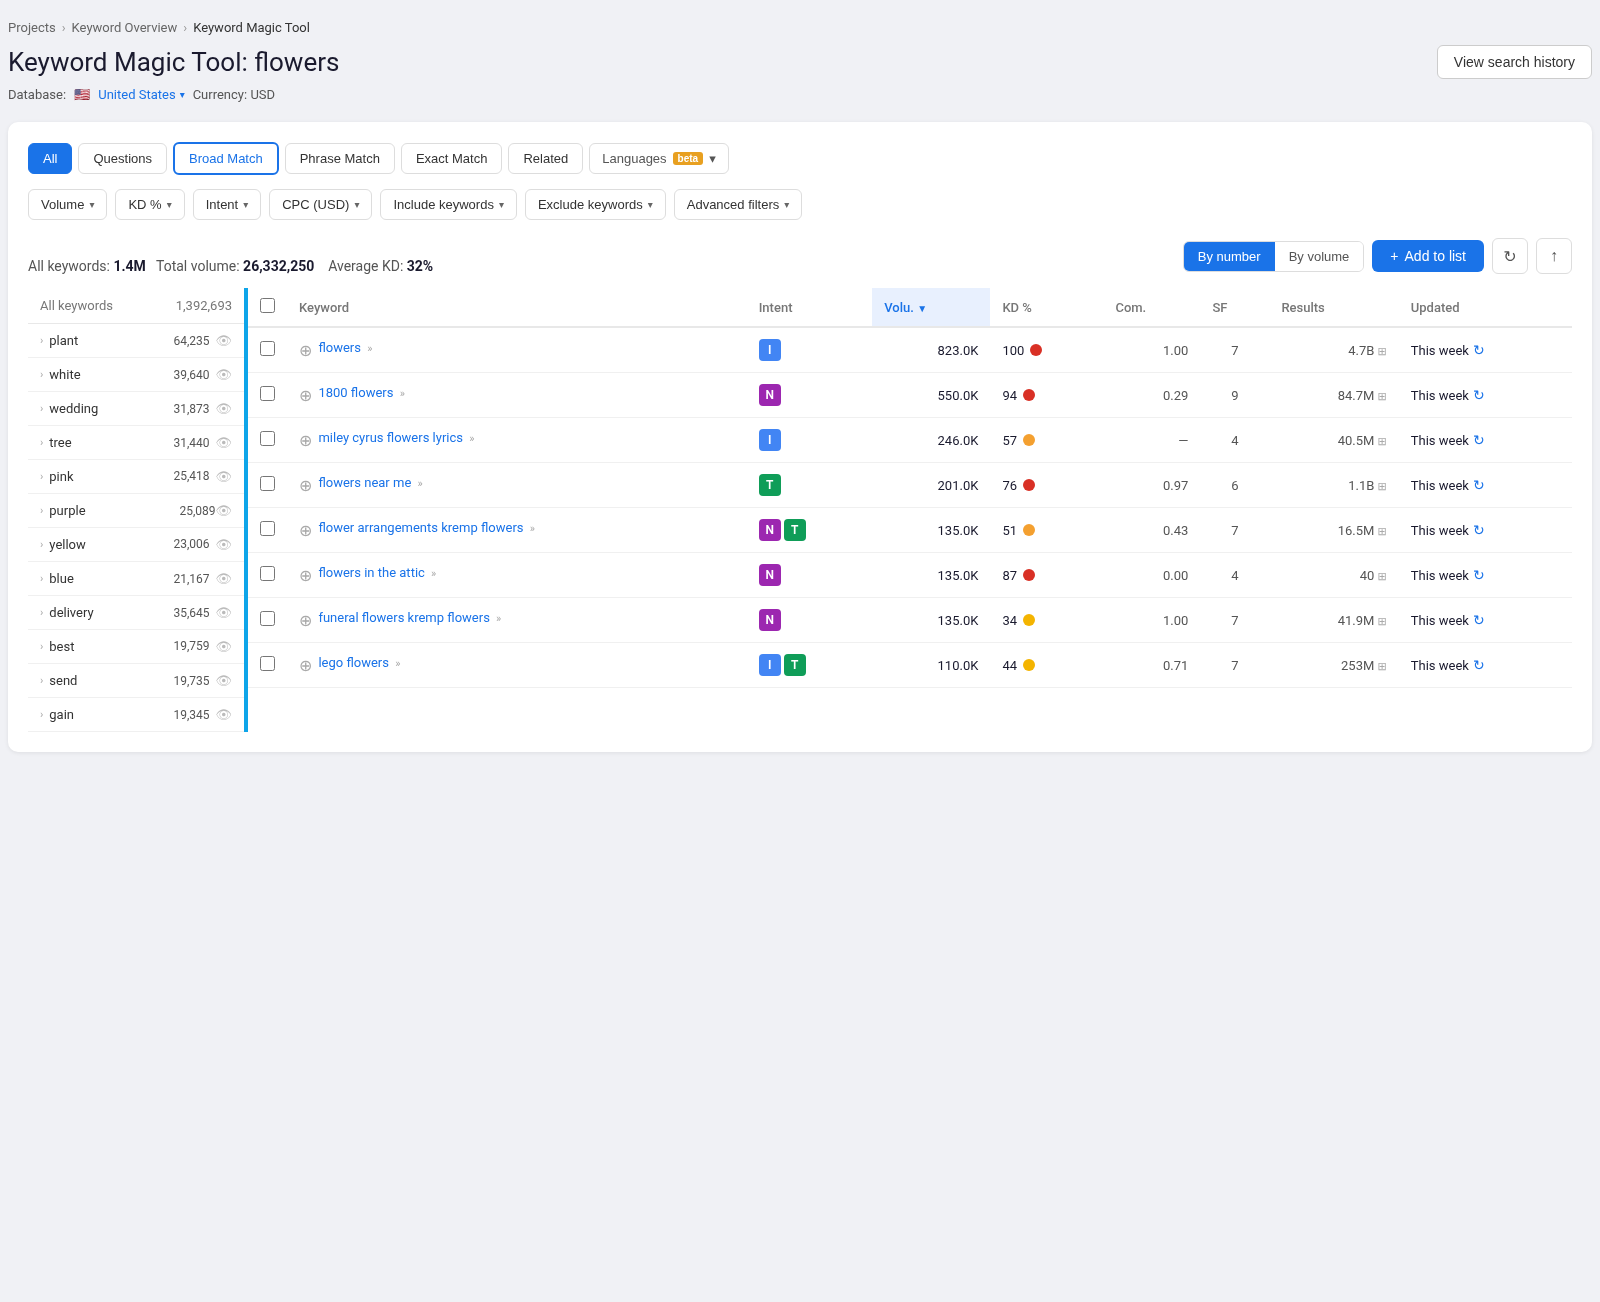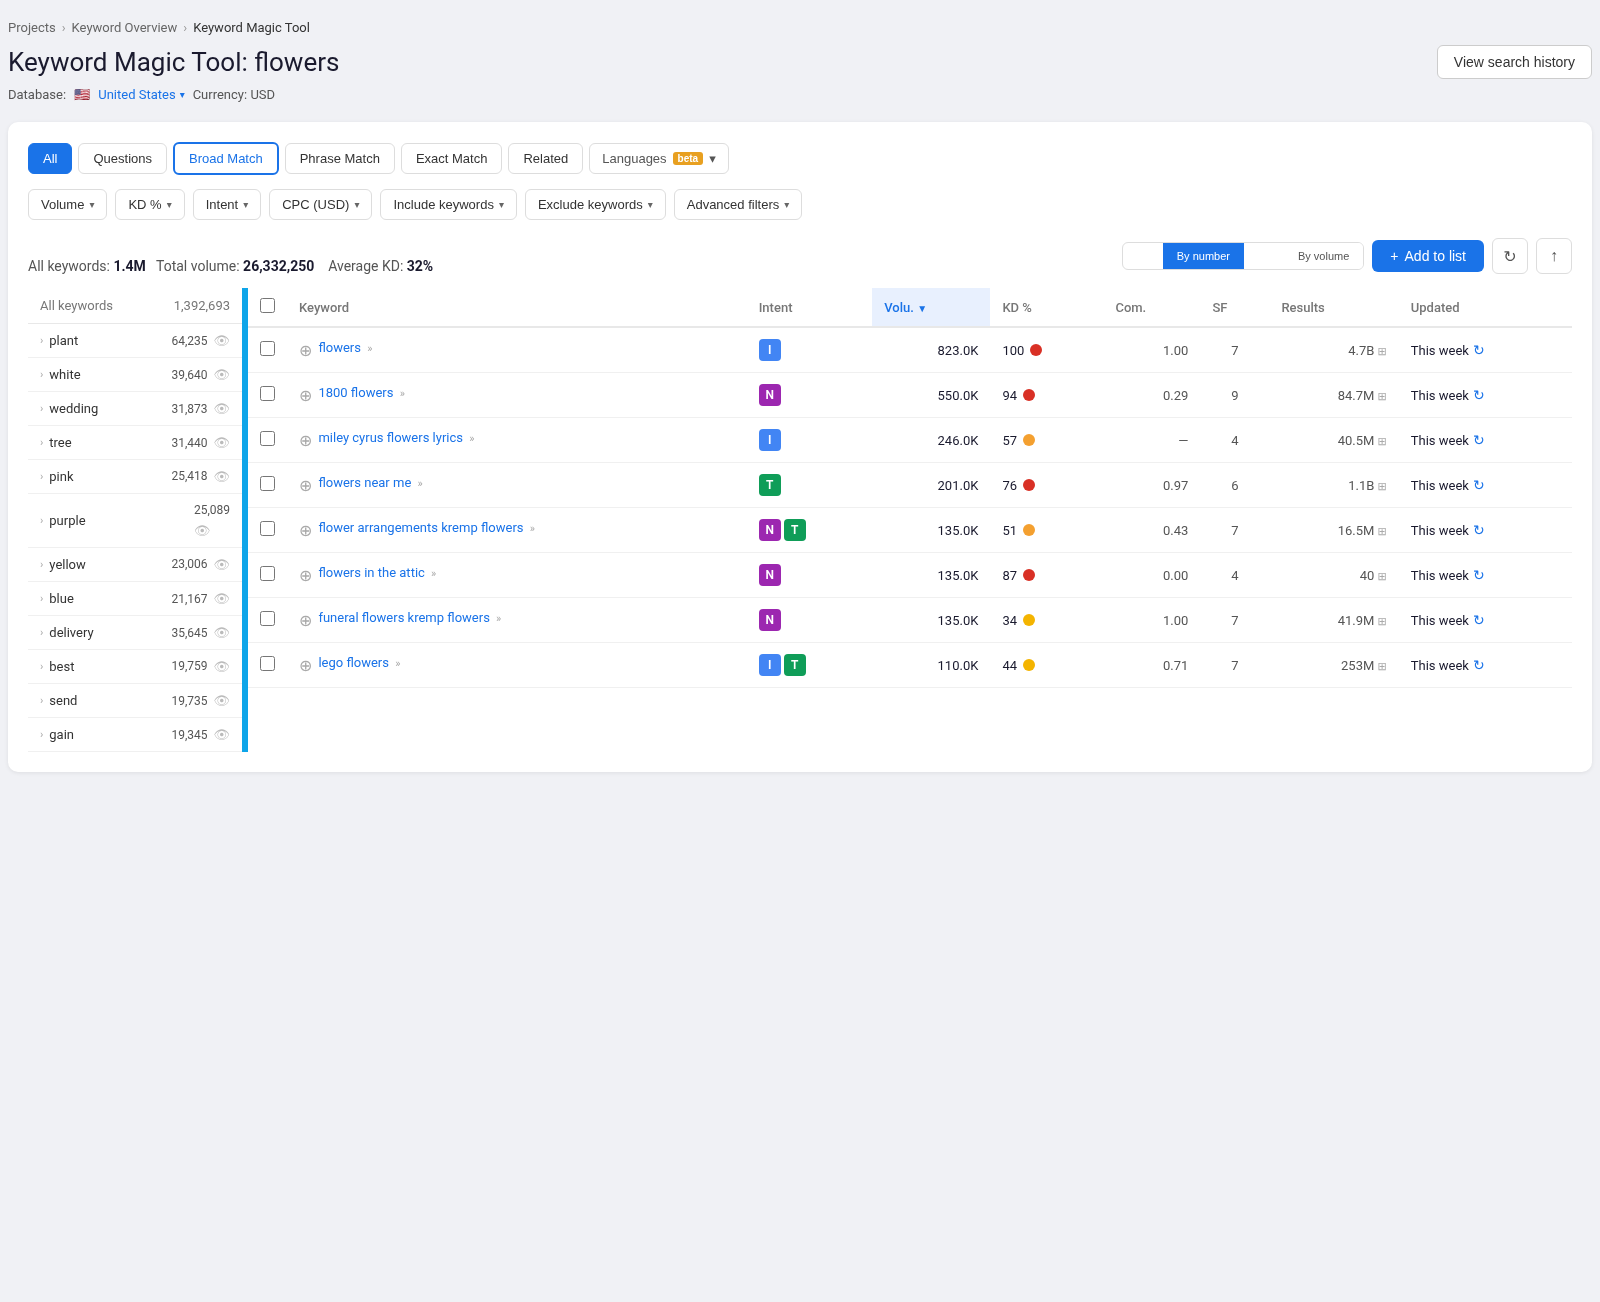--- a/index.html
+++ b/index.html
@@ -168,24 +168,23 @@
     .sort-btns {
       display: flex;
       border: 1px solid #ddd;
       border-radius: 6px;
       overflow: hidden;
     }
     .sort-btn {
       padding: 7px 14px;
       background: #fff;
       border: none;
-      font-size: 11px;
+      font-size: 13px;
       cursor: pointer;
       color: #555;
-      margin-left: 40px;
     }
     .sort-btn.active {
       background: #1a73e8;
       color: #fff;
     }
     .add-list-btn {
       display: flex;
       align-items: center;
       gap: 6px;
       padding: 8px 18px;
@@ -215,21 +214,21 @@
     .content-split {
       display: flex;
       gap: 0;
       position: relative;
     }
 
     
     .keyword-sidebar {
       width: 220px;
       flex-shrink: 0;
-      border-right: 6px solid #0ea5e9;
+      border-right: 4px solid #0ea5e9;
       padding-right: 0;
     }
     .kw-sidebar-header {
       display: flex;
       justify-content: space-between;
       align-items: center;
       padding: 10px 12px;
       font-size: 13px;
       color: #777;
       border-bottom: 1px solid #e8e8e8;
@@ -518,21 +517,21 @@
             <span class="kw-count">25,418</span>
             <span class="kw-eye">👁</span>
           </div>
         </div>
 
         <div class="kw-sidebar-item">
           <div class="kw-sidebar-left">
             <span class="kw-expand">›</span>
             <span class="kw-name">purple</span>
           </div>
-          <div style="display:flex;align-items:flex-start;gap:6px;flex-direction:column;">
+          <div style="display:flex;align-items:center;">
             <span class="kw-count">25,089</span>
             <span class="kw-eye">👁</span>
           </div>
         </div>
 
         <div class="kw-sidebar-item">
           <div class="kw-sidebar-left">
             <span class="kw-expand">›</span>
             <span class="kw-name">yellow</span>
           </div>

